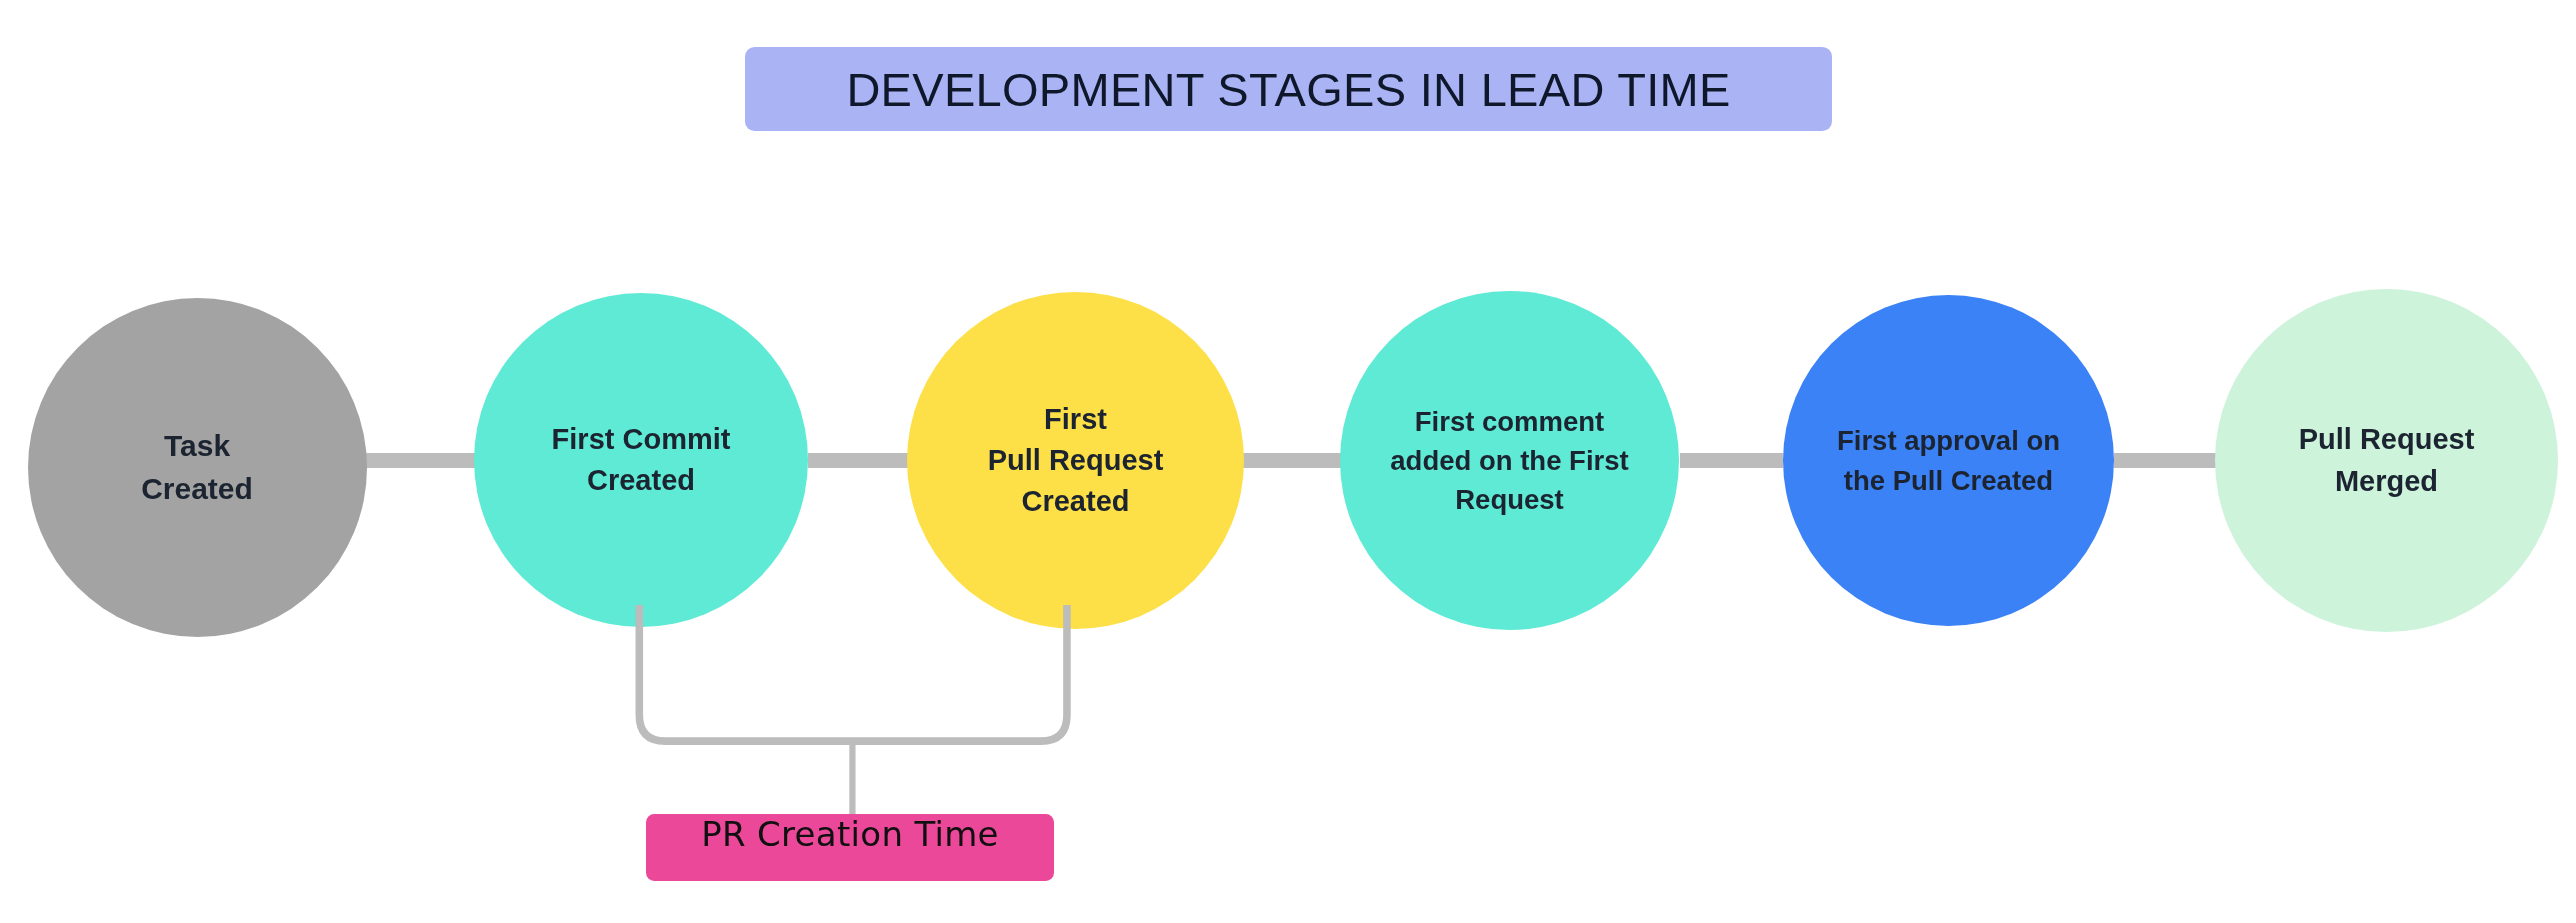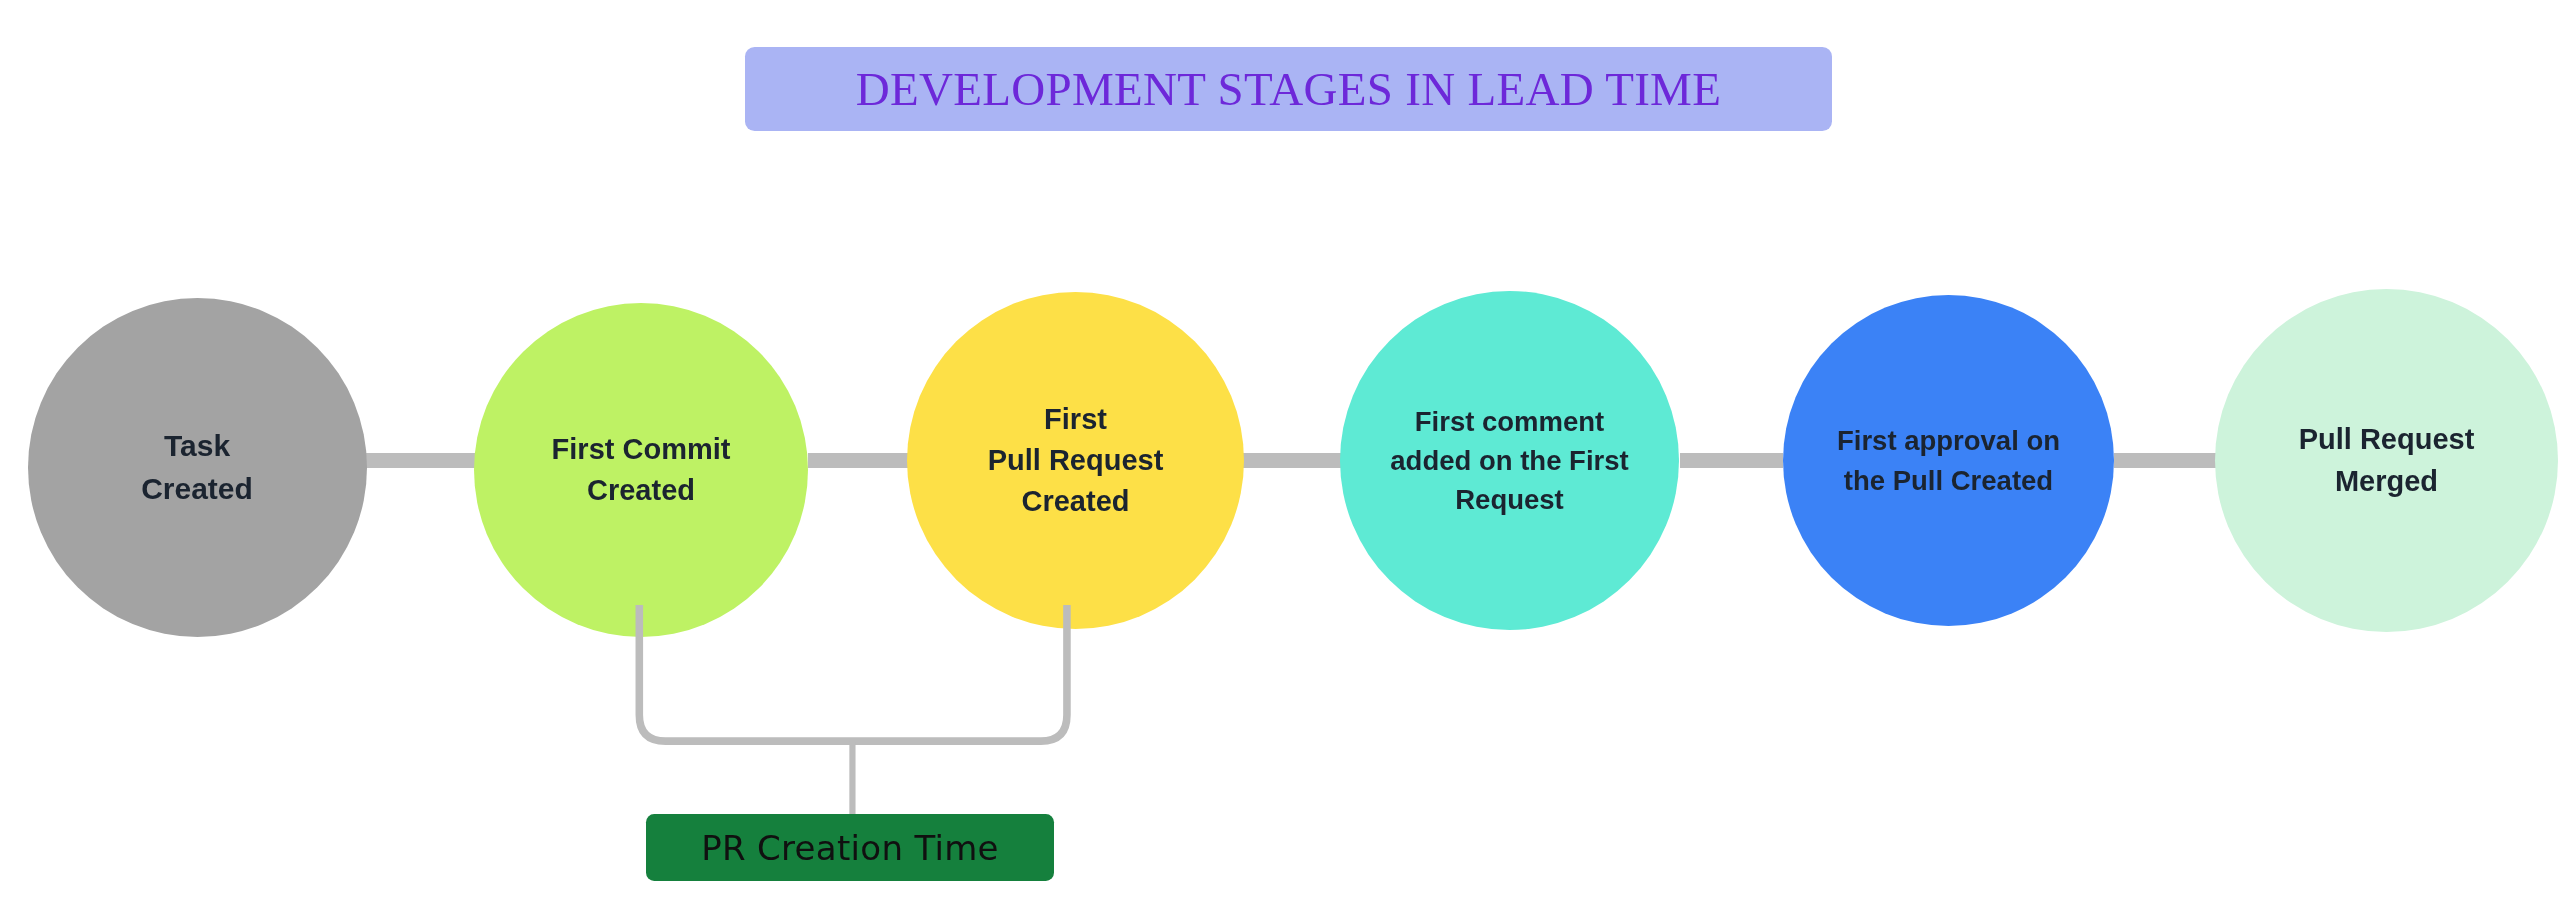--- a/index.html
+++ b/index.html
@@ -26,25 +26,25 @@
     width: 1087px;
     height: 84px;
     background: #aab4f4;
     border-radius: 9.6px;
     display: flex;
     align-items: center;
     justify-content: center;
     box-sizing: border-box;
   }
   .title-text {
-    font-family: Liberation Serif, serif;
+    font-family: Liberation Sans, sans-serif;
     font-size: 47px;
     font-weight: 400;
     letter-spacing: 0.3px;
-    color: #6d28d9;
+    color: #0f172a;
     white-space: nowrap;
   }
   
   .connector {
     position: absolute;
     height: 15px;
     background: #bcbcbc;
     top: 453px;
   }
   
@@ -73,24 +73,24 @@
     height: 220px;
     pointer-events: none;
   }
   
   .edge-label {
     position: absolute;
     left: 646px;
     top: 814px;
     width: 408px;
     height: 67px;
-    background: #15803d;
+    background: #ec4899;
     border-radius: 8.2px;
     display: flex;
-    align-items: center;
+    align-items: flex-start;
     justify-content: center;
     box-sizing: border-box;
   }
   .edge-label-text {
     font-family: "DejaVu Sans", sans-serif;
     font-size: 34px;
     font-weight: 400;
     color: #101010;
     white-space: nowrap;
     letter-spacing: 0.3px;
@@ -111,21 +111,21 @@
   <div class="connector" style="left:1680px;width:103px;"></div>
   <div class="connector" style="left:2114px;width:102px;"></div>
 
   <div class="node" style="left:27.5px;top:298px;width:339px;height:339px;background:#a3a3a3;">
     <div class="node-label" style="font-size:30px;">
       <div>Task</div>
       <div>Created</div>
     </div>
   </div>
 
-  <div class="node" style="left:474px;top:303px;width:334px;height:334px;background:#bef264;">
+  <div class="node" style="left:474px;top:293px;width:334px;height:334px;background:#5eead4;">
     <div class="node-label" style="font-size:29px;">
       <div>First Commit</div>
       <div>Created</div>
     </div>
   </div>
 
   <div class="node" style="left:907px;top:292px;width:337px;height:337px;background:#fde047;">
     <div class="node-label" style="font-size:29px;">
       <div>First</div>
       <div>Pull Request</div>

